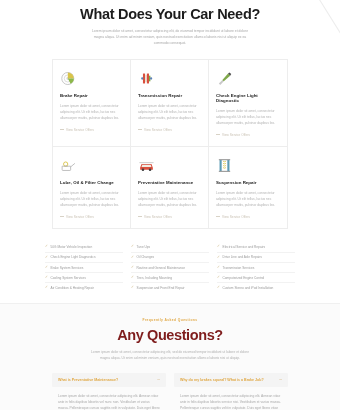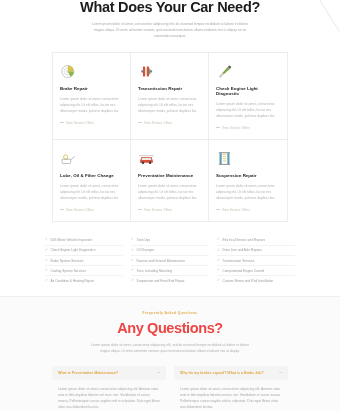--- a/index.html
+++ b/index.html
@@ -23,21 +23,21 @@
   }
 
   
   .services { position: relative; padding-top: 0; }
   .sec-title {
     text-align: center;
     font-size: 14.5px; font-weight: bold;
     letter-spacing: -0.3px;
     color: #1c1c1c;
     line-height: 13px;
-    padding-top: 1px;
+    padding-top: 8px;
   }
   .sec-sub {
     margin: 7px auto 0;
     width: 165px;
     text-align: center;
     font-size: 3.4px;
     line-height: 6.2px;
     color: #a8a8a8;
   }
 
@@ -110,21 +110,21 @@
   .eyebrow {
     text-align: center;
     font-size: 3.3px; font-weight: bold;
     color: #e0a845;
     letter-spacing: 0.4px;
   }
   .faq-title {
     text-align: center;
     margin-top: 5px;
     font-size: 14.5px; font-weight: bold;
-    color: #ef4444; letter-spacing: -0.4px;
+    color: #7f1d1d; letter-spacing: -0.4px;
   }
   .faq-sub {
     margin: 6px auto 0;
     width: 165px;
     text-align: center;
     font-size: 3.3px; line-height: 6px;
     color: #b0b0b0;
   }
 
   .faq-grid {

